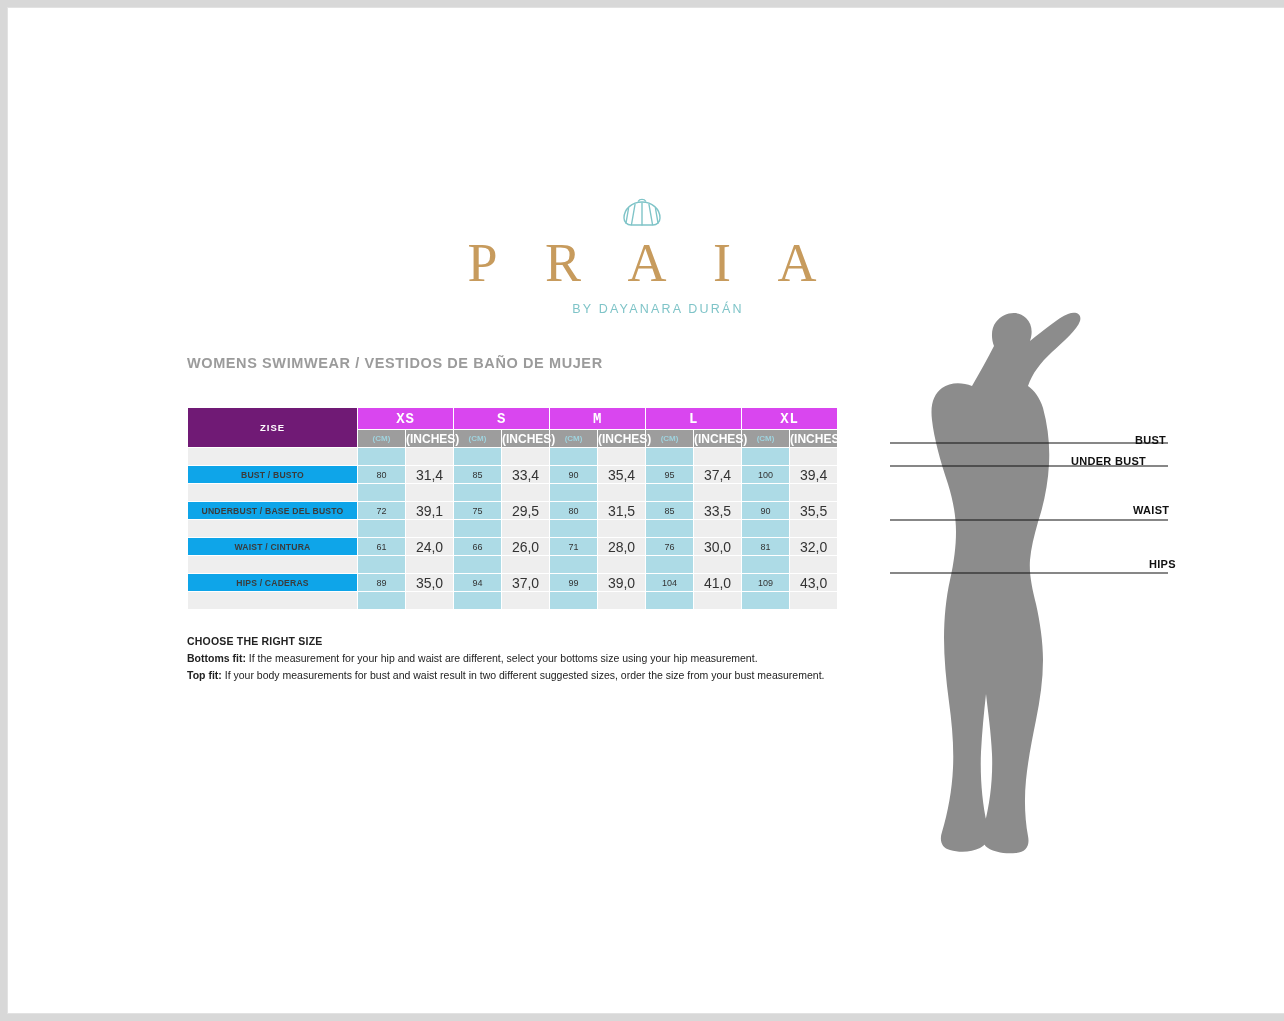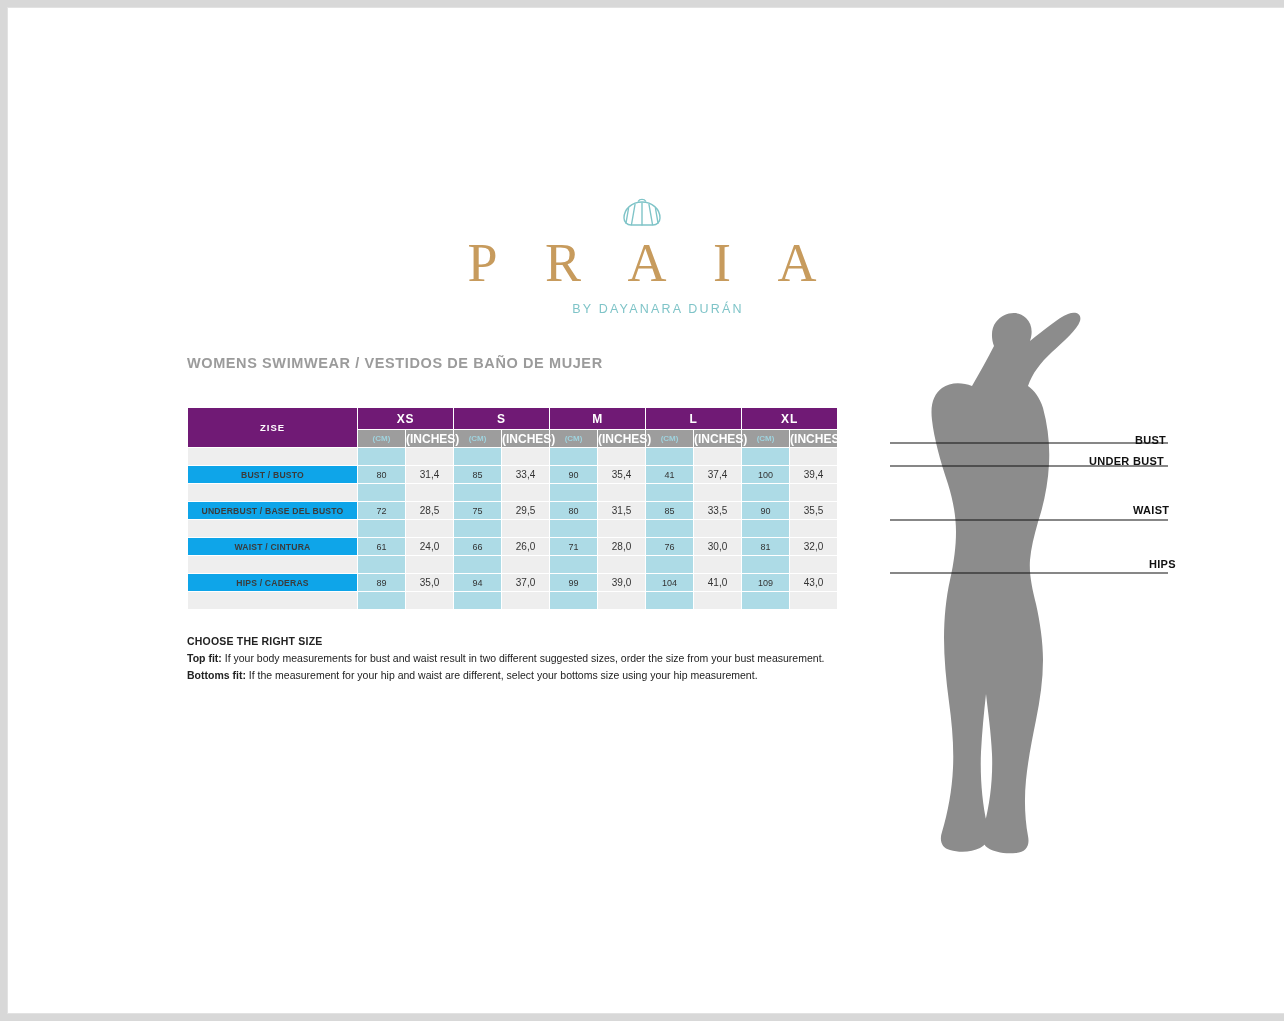--- a/index.html
+++ b/index.html
@@ -87,26 +87,27 @@
   }
   .hdr-size {
     background: #701a75;
     color: #ffffff;
     font-size: 9.5px;
     font-weight: bold;
     letter-spacing: 1px;
     height: 21px;
   }
   .hdr-group {
-    background: #701a75;
+    background: #d946ef;
     color: #ffffff;
-    font-size: 12px;
+    font-size: 14px;
     font-weight: bold;
     letter-spacing: 0.8px;
     height: 21px;
+    font-family: Liberation Mono, monospace;
   }
   .hdr-cm {
     background: #9d9d9d;
     color: #9fd3de;
     font-size: 8px;
     font-weight: bold;
     height: 17px;
   }
   .hdr-in {
     background: #9d9d9d;
@@ -137,21 +138,21 @@
   }
   .cell-cm {
     background: #addbe6;
     color: #333333;
     font-size: 9px;
     height: 17px;
   }
   .cell-in {
     background: #eeeeee;
     color: #333333;
-    font-size: 10px;
+    font-size: 14px;
     height: 17px;
   }
 
   
   .notes {
     position: absolute;
     left: 179px;
     top: 603px;
     width: 720px;
     font-size: 10.5px;
@@ -176,21 +177,21 @@
   .figure-area svg { display: block; }
   .measure-label {
     position: absolute;
     font-size: 11px;
     font-weight: bold;
     color: #111111;
     letter-spacing: 0.3px;
     white-space: nowrap;
   }
   .lbl-bust      { left: 267px; top: 126px; }
-  .lbl-underbust { left: 221px; top: 147px; }
+  .lbl-underbust { left: 203px; top: 147px; }
   .lbl-waist     { left: 265px; top: 196px; }
   .lbl-hips      { left: 281px; top: 250px; }
 </style>
 </head>
 <body>
 
 <div class="page">
 
   <div class="brand">
     <svg class="shell-icon" viewBox="0 0 46 32">
@@ -264,21 +265,21 @@
         </tr>
 
         <tr>
           <td class="row-label">BUST / BUSTO</td>
           <td class="cell-cm">80</td>
           <td class="cell-in">31,4</td>
           <td class="cell-cm">85</td>
           <td class="cell-in">33,4</td>
           <td class="cell-cm">90</td>
           <td class="cell-in">35,4</td>
-          <td class="cell-cm">41</td>
+          <td class="cell-cm">95</td>
           <td class="cell-in">37,4</td>
           <td class="cell-cm">100</td>
           <td class="cell-in">39,4</td>
         </tr>
         <tr>
           <td class="spacer-label"></td>
           <td class="spacer-cm"></td>
             <td class="spacer-in"></td>
           <td class="spacer-cm"></td>
             <td class="spacer-in"></td>
@@ -286,21 +287,21 @@
             <td class="spacer-in"></td>
           <td class="spacer-cm"></td>
             <td class="spacer-in"></td>
           <td class="spacer-cm"></td>
             <td class="spacer-in"></td>
         </tr>
 
         <tr>
           <td class="row-label">UNDERBUST / BASE DEL BUSTO</td>
           <td class="cell-cm">72</td>
-          <td class="cell-in">28,5</td>
+          <td class="cell-in">39,1</td>
           <td class="cell-cm">75</td>
           <td class="cell-in">29,5</td>
           <td class="cell-cm">80</td>
           <td class="cell-in">31,5</td>
           <td class="cell-cm">85</td>
           <td class="cell-in">33,5</td>
           <td class="cell-cm">90</td>
           <td class="cell-in">35,5</td>
         </tr>
         <tr>
@@ -370,24 +371,24 @@
           <td class="spacer-cm"></td>
             <td class="spacer-in"></td>
         </tr>
       </tbody>
     </table>
   </div>
 
   <div class="notes">
     <div class="hdr">CHOOSE THE RIGHT SIZE</div>
     <div>
-      <b>Top fit:</b><span> If your body measurements for bust and waist result in two different suggested sizes, order the size from your bust measurement.</span>
+      <b>Bottoms fit:</b><span> If the measurement for your hip and waist are different, select your bottoms size using your hip measurement.</span>
     </div>
     <div>
-      <b>Bottoms fit:</b><span> If the measurement for your hip and waist are different, select your bottoms size using your hip measurement.</span>
+      <b>Top fit:</b><span> If your body measurements for bust and waist result in two different suggested sizes, order the size from your bust measurement.</span>
     </div>
   </div>
 
   <div class="figure-area">
     <svg width="400" height="560" viewBox="0 0 400 560">
       <g fill="#8c8c8c">
         <path d="M128 14
                  C136 4 150 2 158 10
                  C164 16 165 24 162 33
                  C176 22 190 10 200 6

